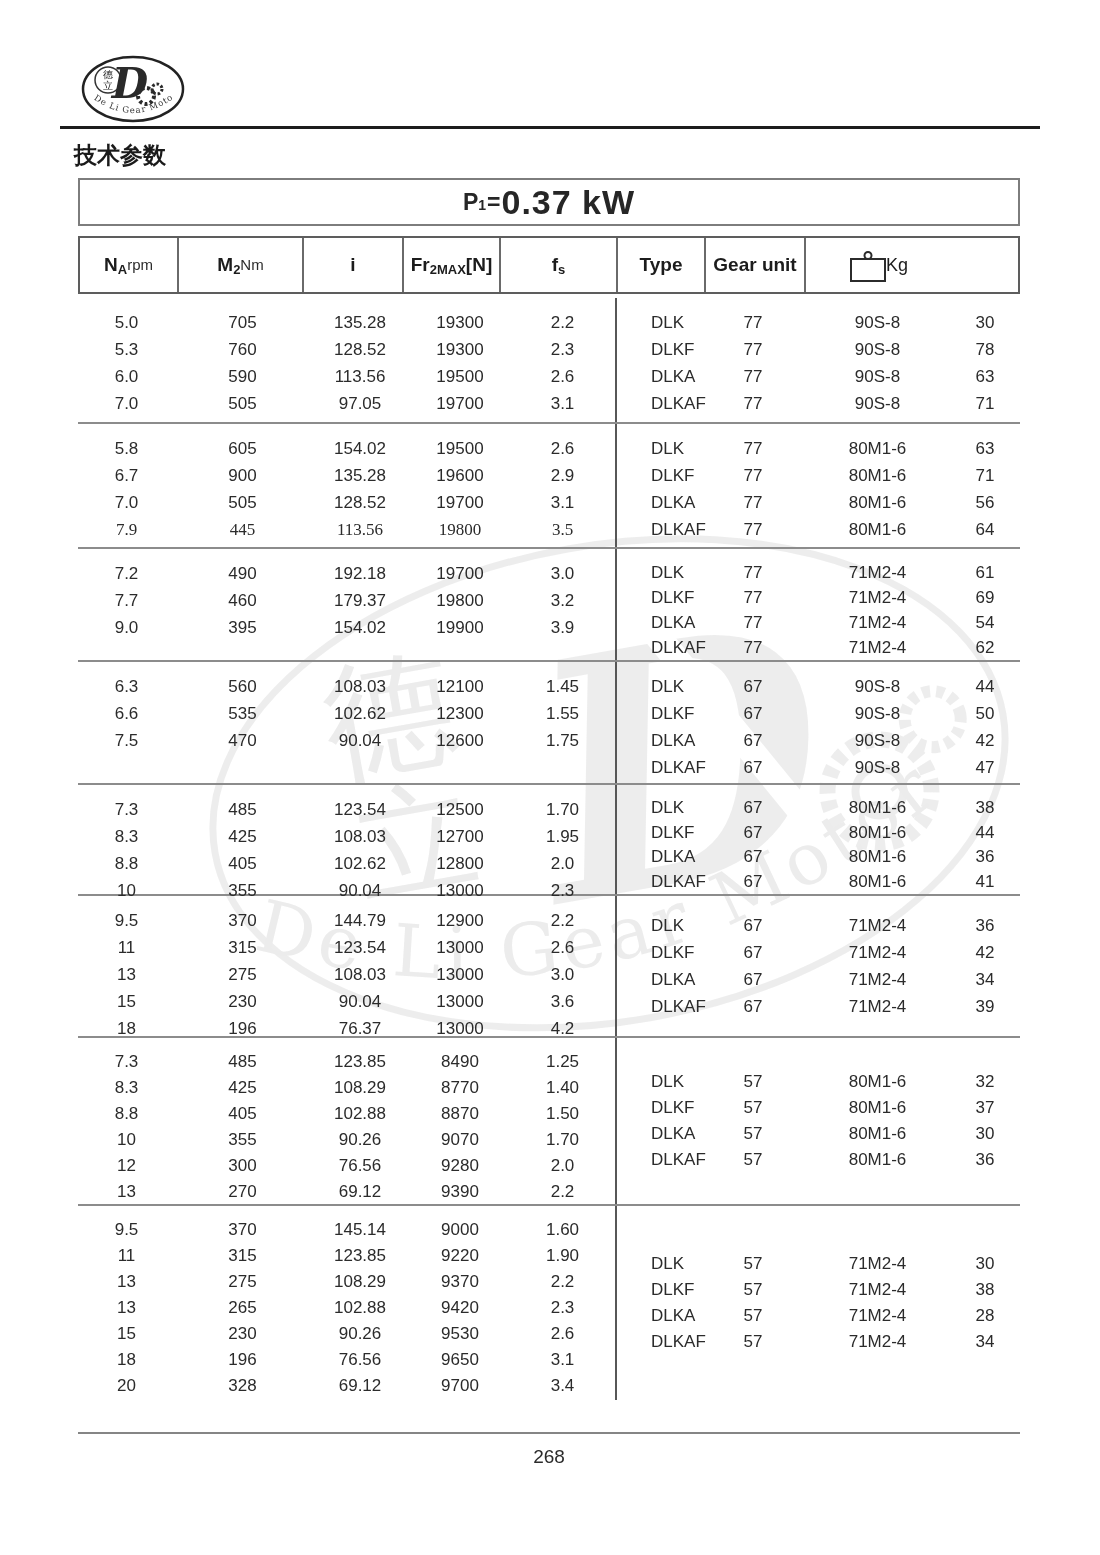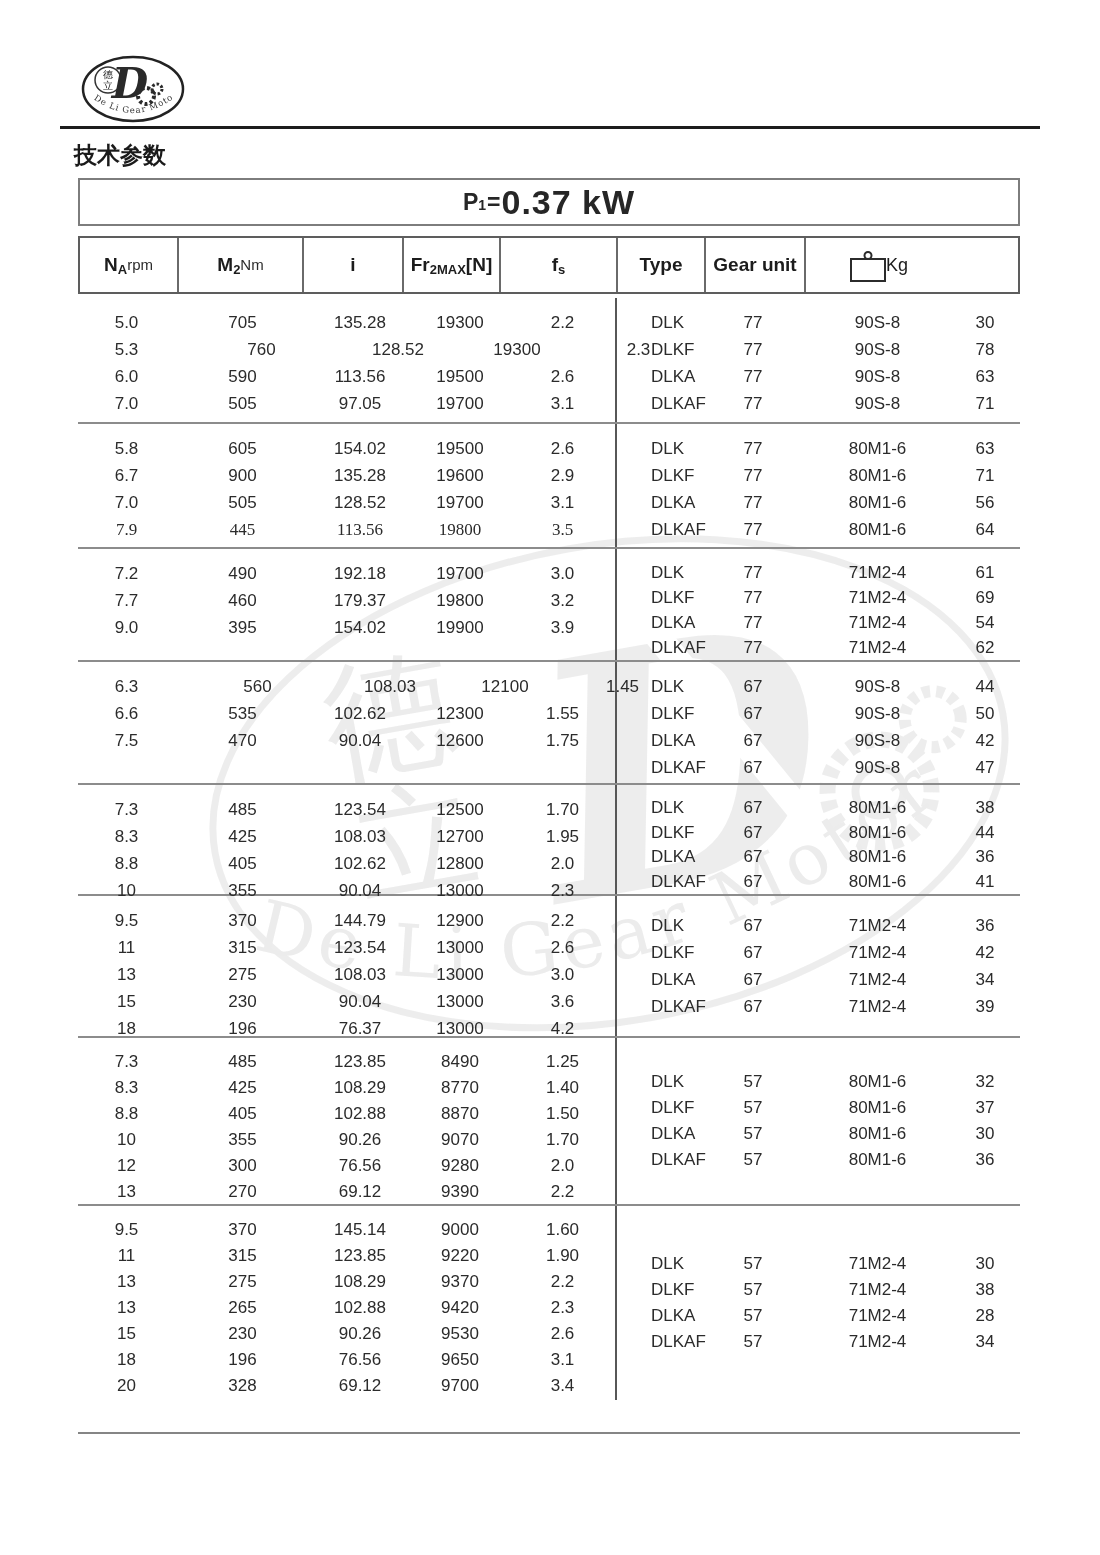--- a/index.html
+++ b/index.html
@@ -148,21 +148,21 @@
   <div class="layer blocks" id="blocks">
       <div class="block" style="height: 124px;">
         <div class="half left">
           <div class="row left-grid" style="height: 27px;">
             <div class="cell">5.0</div>
             <div class="cell">705</div>
             <div class="cell">135.28</div>
             <div class="cell">19300</div>
             <div class="cell">2.2</div>
           </div>
-          <div class="row left-grid" style="height: 27px; gap: 19px;">
+          <div class="row left-grid" style="height: 27px;">
             <div class="cell">5.3</div>
             <div class="cell">760</div>
             <div class="cell">128.52</div>
             <div class="cell">19300</div>
             <div class="cell">2.3</div>
           </div>
           <div class="row left-grid" style="height: 27px;">
             <div class="cell">6.0</div>
             <div class="cell">590</div>
             <div class="cell">113.56</div>
@@ -308,21 +308,21 @@
           <div class="row right-grid" style="height: 27px;">
             <div class="cell rc0">DLKAF</div>
             <div class="cell">77</div>
             <div class="cell">71M2-4</div>
             <div class="cell">62</div>
           </div>
         </div>
       </div>
       <div class="block sep" style="height: 123px;">
         <div class="half left">
-          <div class="row left-grid" style="height: 27px; gap: 15px;">
+          <div class="row left-grid" style="height: 27px;">
             <div class="cell">6.3</div>
             <div class="cell">560</div>
             <div class="cell">108.03</div>
             <div class="cell">12100</div>
             <div class="cell">1.45</div>
           </div>
           <div class="row left-grid" style="height: 27px;">
             <div class="cell">6.6</div>
             <div class="cell">535</div>
             <div class="cell">102.62</div>
@@ -634,14 +634,15 @@
             <div class="cell rc0">DLKAF</div>
             <div class="cell">57</div>
             <div class="cell">71M2-4</div>
             <div class="cell">34</div>
           </div>
         </div>
       </div>
     </div>
 
   <div class="layer foot-rule"></div>
+  <div class="layer page-num">268</div>
 
 </div>
 
 </body></html>

